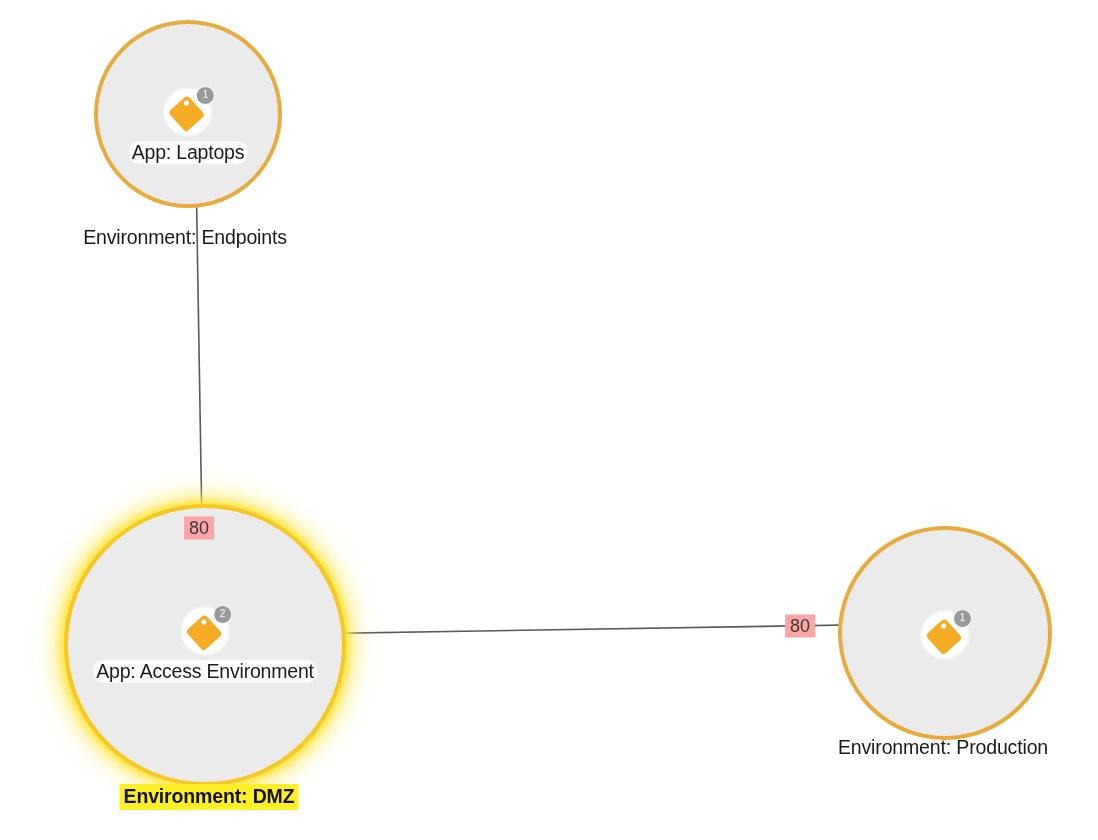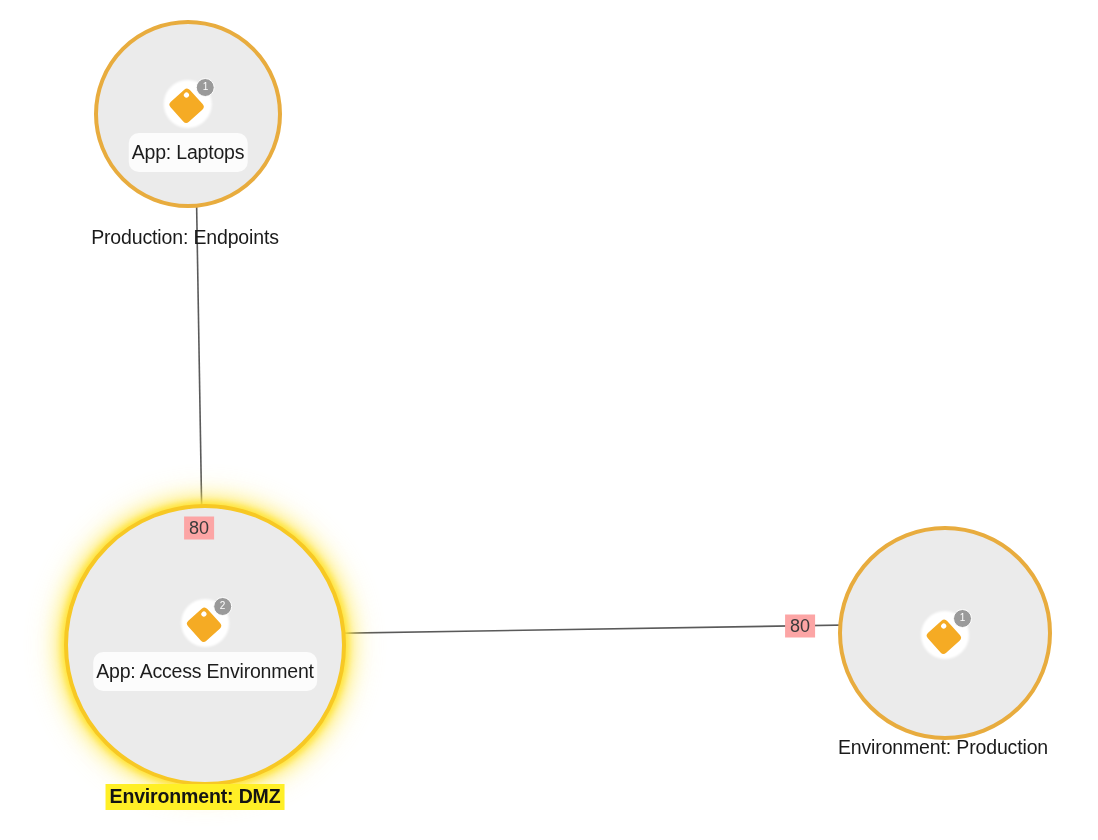--- a/index.html
+++ b/index.html
@@ -107,21 +107,21 @@
     text-align: center;
     font-family: "Liberation Sans", sans-serif;
   }
   .app-label {
     margin-top: 1px;
     font-size: 19.5px;
     color: #1c1c1c;
     white-space: nowrap;
     letter-spacing: -0.2px;
     background: rgba(255,255,255,0.82);
-    padding: 8px 3px;
+    padding: 0 3px;
     border-radius: 10px;
   }
 
   
   .edge-label {
     position: absolute;
     transform: translate(-50%, -50%);
     font-size: 18px;
     color: #3a3a3a;
     background: #fca5a5;
@@ -187,23 +187,23 @@
       <svg class="tag-icon" viewBox="0 0 40 40">
         <g transform="rotate(-42 20 20)">
           <path d="M 9 7 L 27 7 Q 31 7 31 11 L 31 30 Q 31 34 27 34 L 9 34 Q 5 34 5 30 L 5 11 Q 5 7 9 7 Z" fill="#f5ab24"></path>
           <circle cx="25" cy="12.5" r="2.6" fill="#ffffff"></circle>
         </g>
       </svg>
       <div class="badge">1</div>
     </div>
   </div>
 
-  <div class="env-label" style="left:185px; top:226px;">Production: Endpoints</div>
-
-  <div class="env-label highlighted" style="left:195px; top:784px;">Environment: DMZ</div>
+  <div class="env-label" style="left:185px; top:226px;">Environment: Endpoints</div>
+
+  <div class="env-label highlighted" style="left:209px; top:784px;">Environment: DMZ</div>
 
   <div class="env-label" style="left:943px; top:736px;">Environment: Production</div>
 
   <div class="edge-label" style="left:199px; top:528px;">80</div>
 
   <div class="edge-label" style="left:800px; top:626px;">80</div>
 
 </div>
 
 </body></html>

